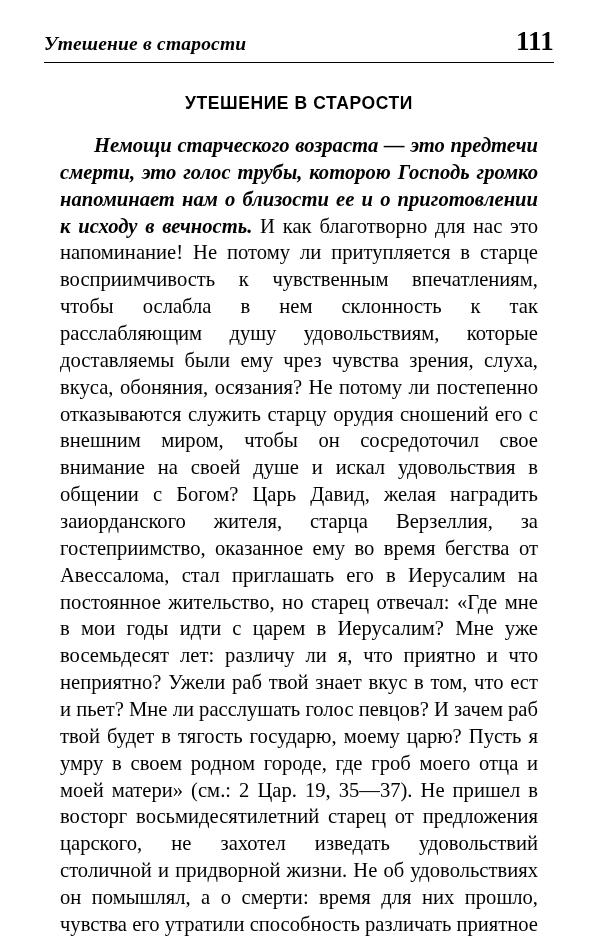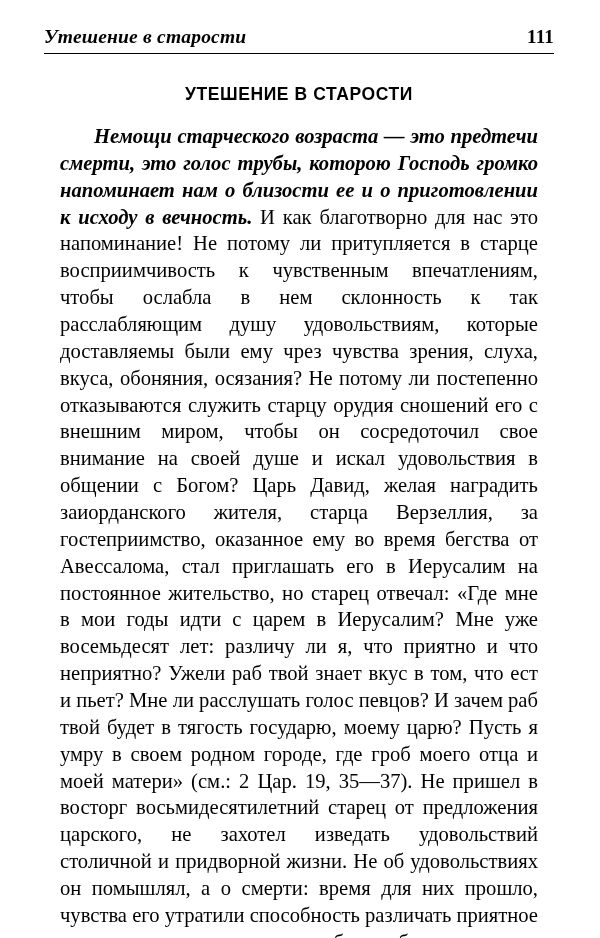--- a/index.html
+++ b/index.html
@@ -29,21 +29,21 @@
     font-size: 19px;
     letter-spacing: 0.2px;
   }
   .running-head .rh-title {
     font-style: italic;
     font-weight: 700;
     font-size: 19.5px;
   }
   .running-head .rh-page {
     font-weight: 700;
-    font-size: 19px;
+    font-size: 27px;
   }
   .rule {
     border: 0;
     border-top: 1.6px solid #000;
     margin: 5px 0 0 0;
     width: 100%;
   }
   .article-title {
     text-align: center;
     font-family: "Liberation Sans", sans-serif;

